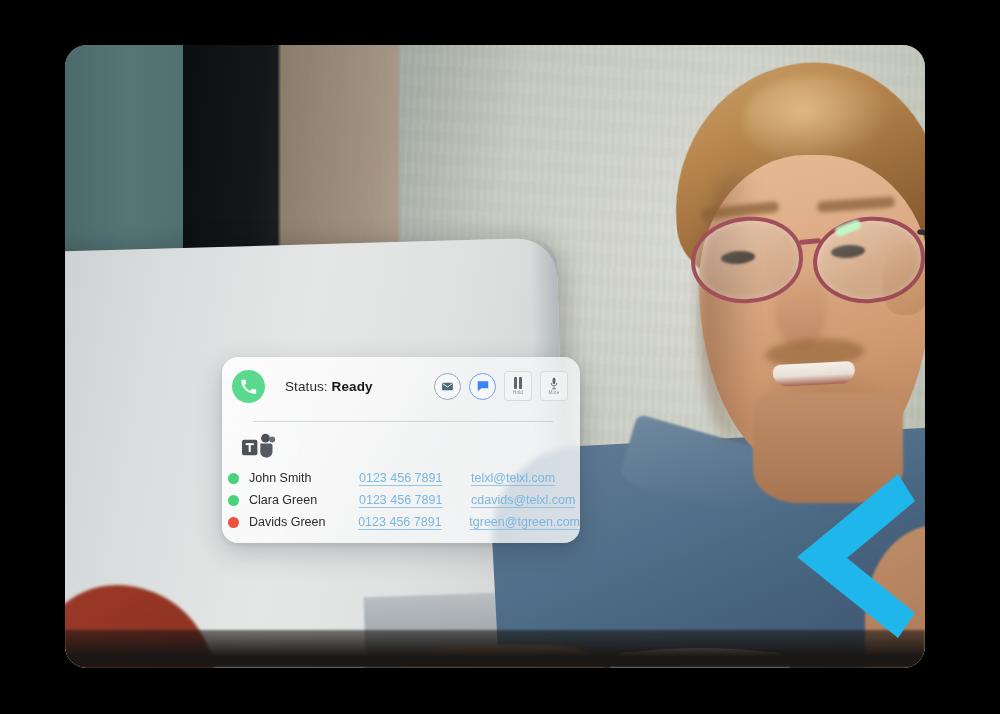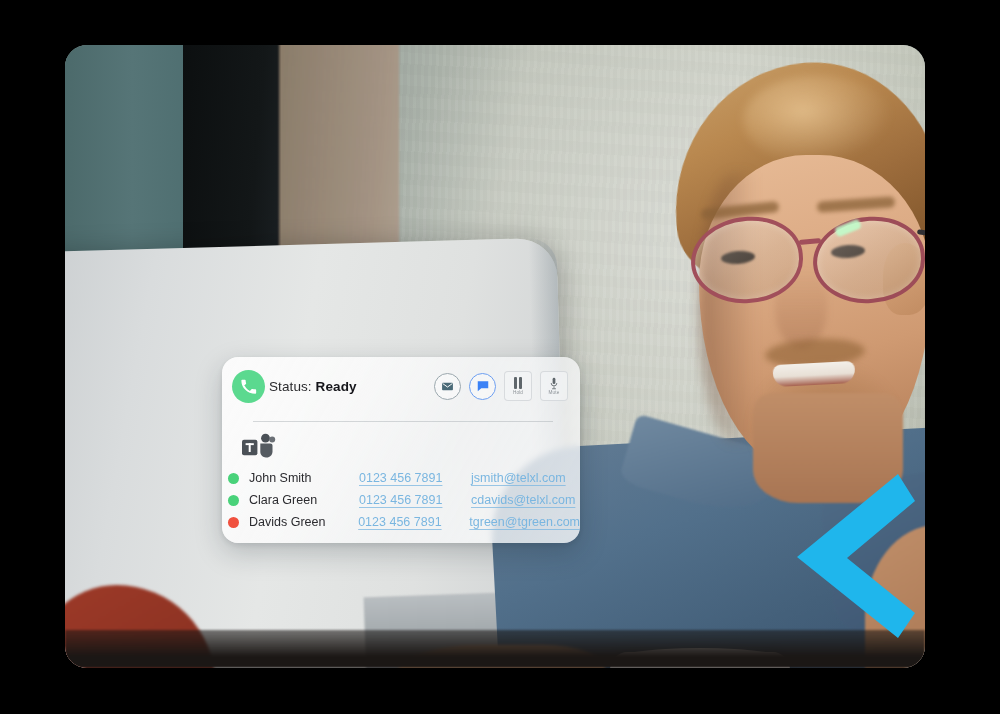--- a/index.html
+++ b/index.html
@@ -302,21 +302,21 @@
   .phone-badge {
     width: 33px; height: 33px;
     border-radius: 50%;
     background: #5bd98f;
     display: flex; align-items: center; justify-content: center;
     flex: 0 0 auto;
   }
   .phone-badge svg { display: block; }
 
   .status-text {
-    margin-left: 4px;
+    margin-left: 20px;
     font-size: 13.5px;
     color: #2b2b2e;
     letter-spacing: .1px;
     white-space: nowrap;
   }
   .status-text b { font-weight: 700; color: #15151a; }
 
   .header-actions {
     margin-left: auto;
     display: flex;
@@ -529,21 +529,21 @@
         <rect x="8.7" y="10.2" width="2" height="8.8" fill="#ffffff"></rect>
       </svg>
     </div>
 
     <div class="contacts">
 
       <div class="contact-row">
         <span class="dot green"></span>
         <span class="c-name">John Smith</span>
         <span class="c-phone">0123 456 7891</span>
-        <span class="c-email">jsmith@telxl.com</span>
+        <span class="c-email">telxl@telxl.com</span>
       </div>
 
       <div class="contact-row">
         <span class="dot green"></span>
         <span class="c-name">Clara Green</span>
         <span class="c-phone">0123 456 7891</span>
         <span class="c-email">cdavids@telxl.com</span>
       </div>
 
       <div class="contact-row">

